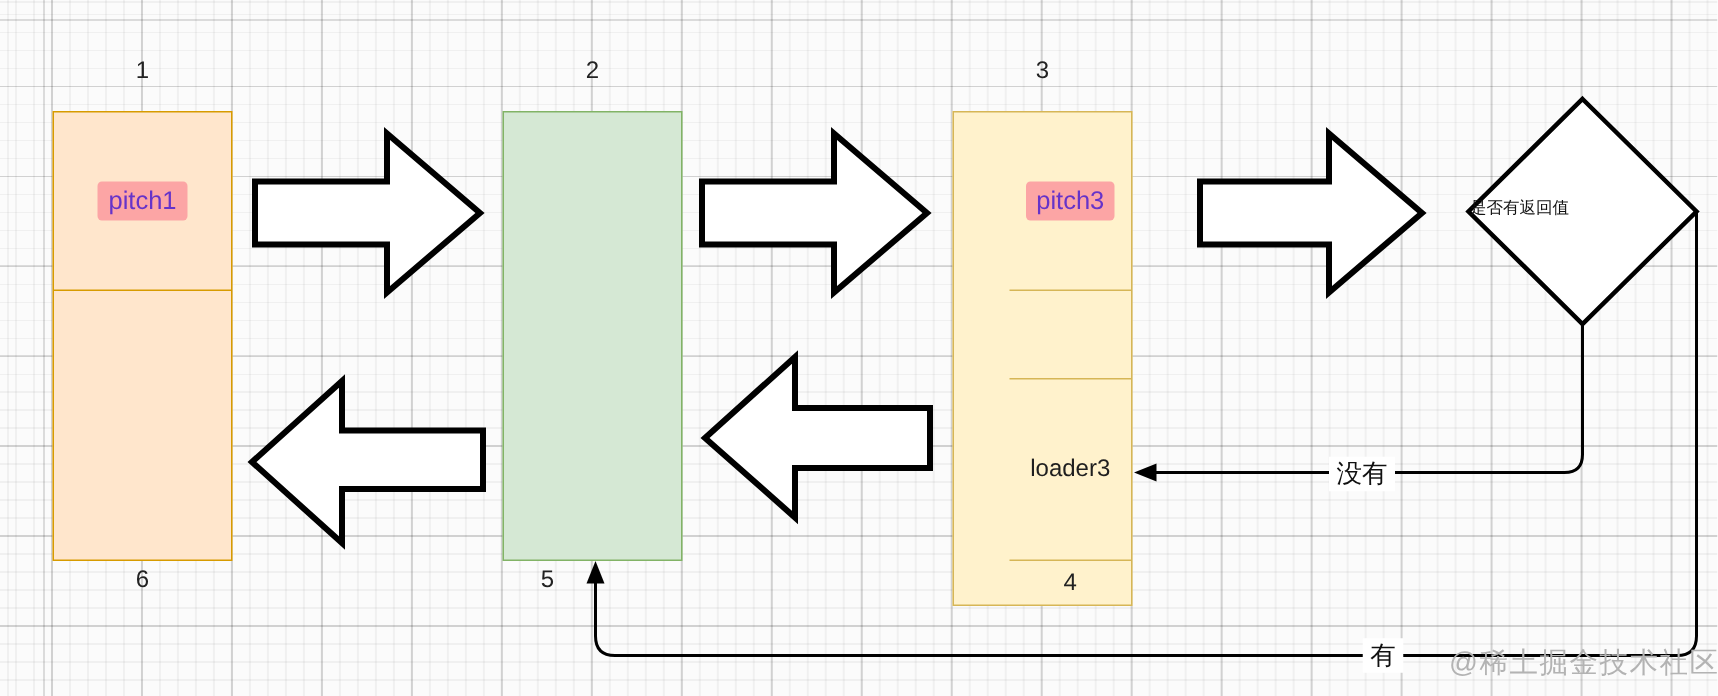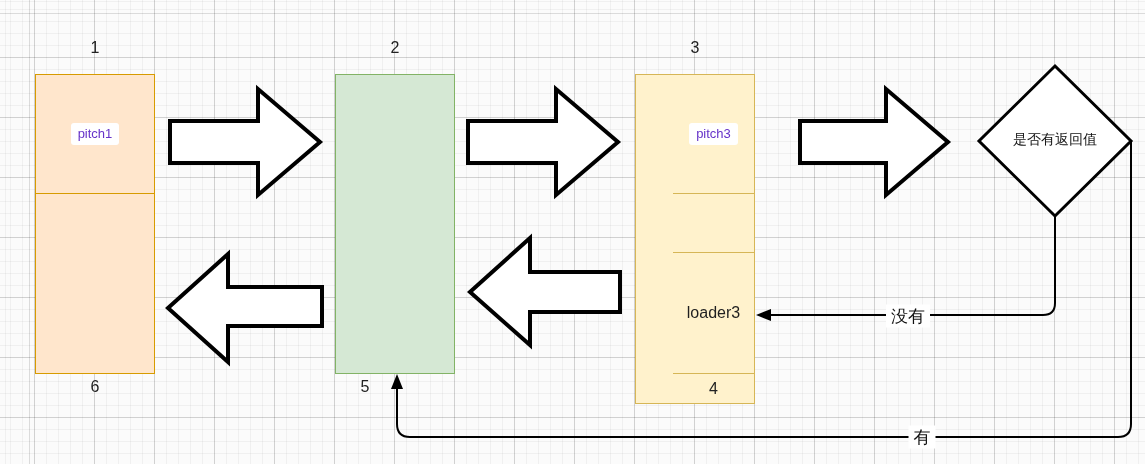--- a/index.html
+++ b/index.html
@@ -41,39 +41,39 @@
   .sec-loader{flex:1;}
   .m3 .sec-mid{height:59px;}
   .m3 .sec-loader{flex:none;height:121px;}
   .sec-num{flex:1;font-size:16px;color:#222;}
 
   .m1 .box{left:35px;top:74px;width:120px;height:300px;}
   .m2 .box{left:335px;top:74px;width:120px;height:300px;}
   .m3 .box{left:635px;top:74px;width:120px;height:330px;padding-left:37px;}
 
   .pitch-label{
-    background:#ffffff;
+    background:#fca5a5;
     color:var(--pitch-color,#6633c9);
-    font-size:13px;
+    font-size:17px;
     padding:3px 7px;
     border-radius:3px;
     line-height:1.2;
   }
   .loader-label{color:#1f1f1f;font-size:16px;}
 
   .num{position:absolute;font-size:16px;color:#222;text-align:center;line-height:20px;}
   .m1 .num-top{left:35px;top:38px;width:120px;}
   .m2 .num-top{left:335px;top:38px;width:120px;}
   .m3 .num-top{left:635px;top:38px;width:120px;}
   .m1 .num-bottom{left:35px;top:377px;width:120px;}
   .m2 .num-bottom{left:335px;top:377px;width:60px;}
 
   .decision-label{
     position:absolute;left:980px;top:131px;width:150px;
-    text-align:center;font-size:14px;color:#111;
+    font-size:11px;color:#111;
   }
   .edge-label{
     position:absolute;
     transform:translate(-50%,-50%);
     background:#fff;
     padding:0 5px;
     font-size:17px;color:#111;
     white-space:nowrap;
   }
   .edge-label.no{left:908px;top:316px;}
@@ -140,14 +140,15 @@
       </div>
       <div class="section sec-num">4</div>
     </div>
   </div>
 
   <div class="decision-label">是否有返回值</div>
 
   <div class="edge-label no">没有</div>
   <div class="edge-label yes">有</div>
 
+  <div class="watermark">@稀土掘金技术社区</div>
 
 </div>
 
 </body></html>

